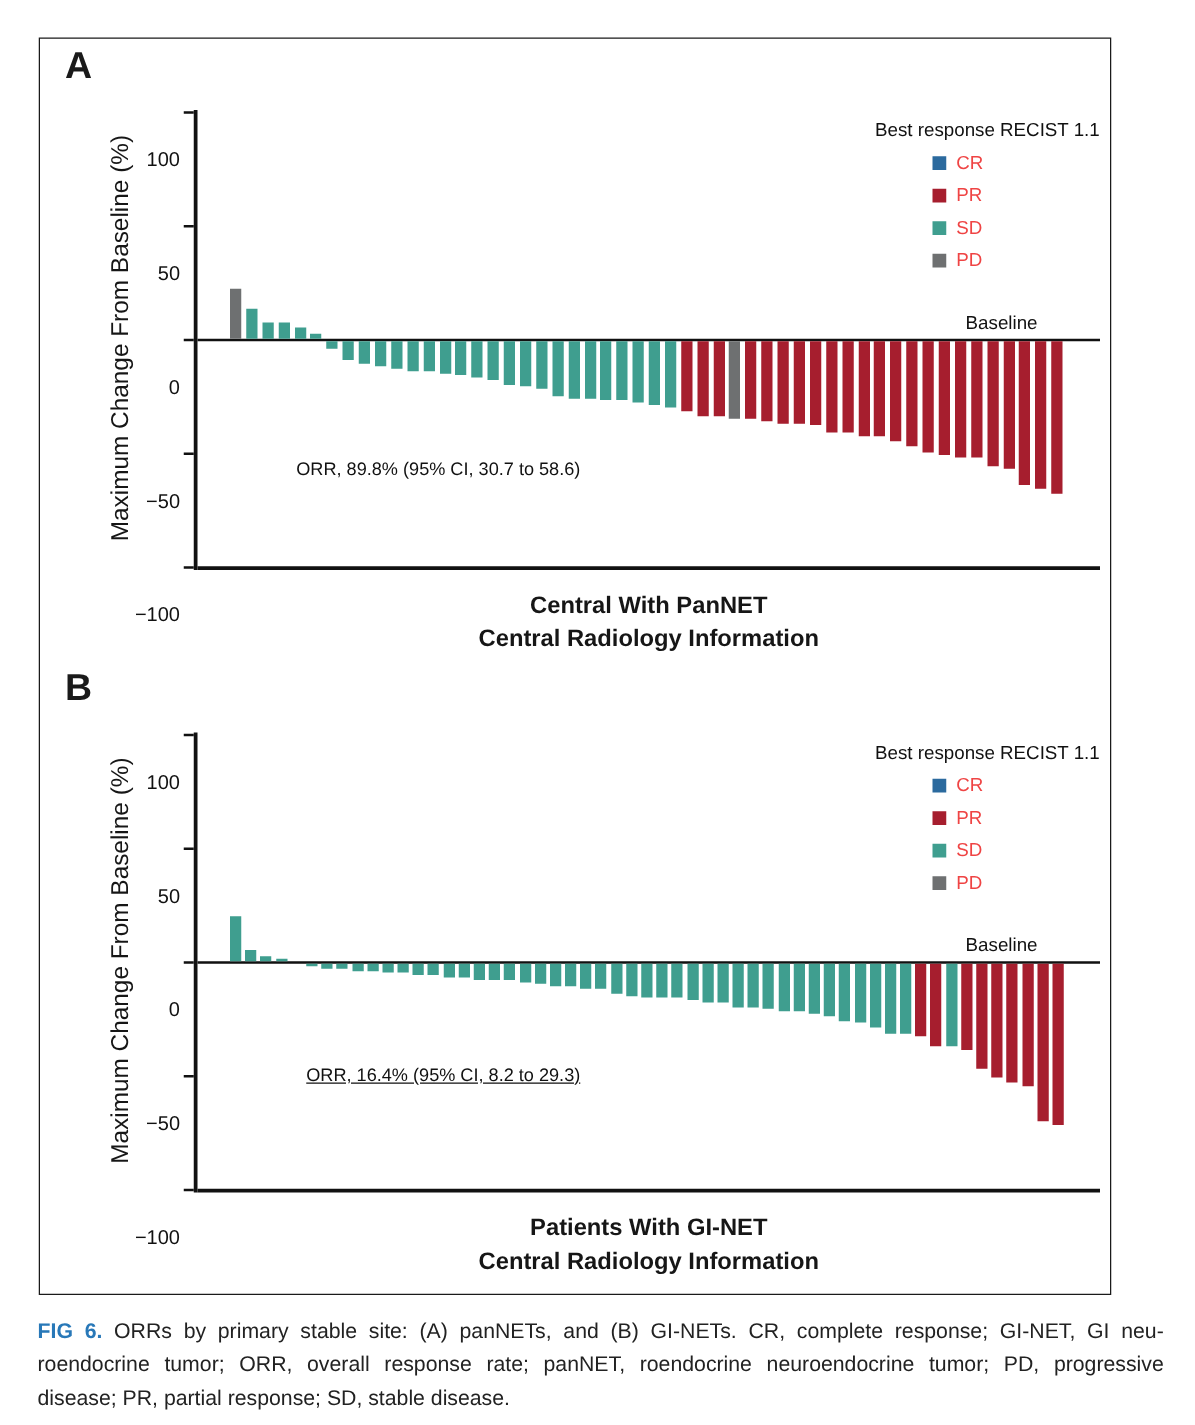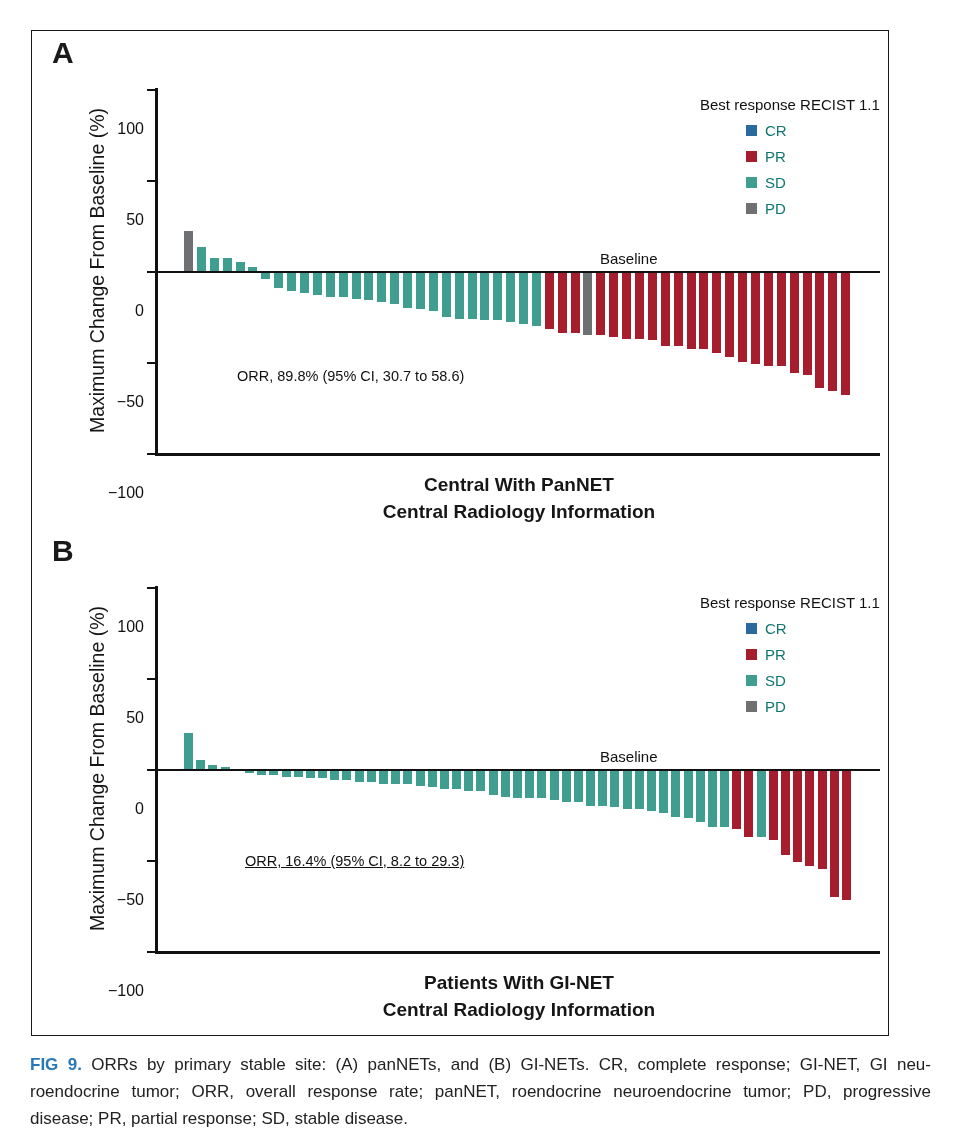--- a/index.html
+++ b/index.html
@@ -7,26 +7,26 @@
         font-family:"Liberation Sans",sans-serif;color:#1d1d1f;overflow:hidden;}
   .figure-box{position:absolute;left:31px;top:30px;width:858px;height:1006px;
               border:1.6px solid #1a1a1a;box-sizing:border-box;background:#fff;}
   .abs{position:absolute;}
   .panel-letter{font-size:30px;font-weight:bold;color:#1a1a1a;}
   .ytick-label{width:84px;text-align:right;font-size:16px;color:#111;margin-top:40px;}
   .tickmark{width:8px;height:2px;background:#111;}
   .axis-v{width:2.5px;background:#111;}
   .axis-h{height:2.5px;background:#111;}
   .bar{position:absolute;width:9px;}
-  .baseline-label{width:230px;font-size:15px;color:#111;}
+  .baseline-label{width:230px;text-align:right;font-size:15px;color:#111;}
   .legend{width:176px;}
   .legend-title{text-align:right;font-size:15px;color:#111;white-space:nowrap;}
   .legend-row{margin:9px 0 0 46px;display:flex;align-items:center;}
   .legend-swatch{width:11px;height:11px;margin-right:8px;flex:none;}
-  .legend-label{font-size:15px;color:#0f766e;}
+  .legend-label{font-size:15px;color:#ef4444;}
   .annotation{font-size:14.5px;color:#111;white-space:nowrap;}
   .x-title{width:722px;text-align:center;font-size:19px;font-weight:bold;
            color:#161616;line-height:27px;}
   .y-title{width:364px;text-align:center;font-size:19.5px;color:#161616;
            transform:rotate(-90deg);white-space:nowrap;}
   .caption{position:absolute;left:30px;top:1051px;width:901px;font-size:17px;
            line-height:27px;color:#222;}
   .cap-full{text-align:justify;text-align-last:justify;}
   .cap-label{font-weight:bold;color:#2878b8;}
 </style>
@@ -217,17 +217,17 @@
         </div>
       </div>
       <div class="abs annotation" style="left: 245px; top: 853px; text-decoration: underline;">ORR, 16.4% (95% CI, 8.2 to 29.3)</div>
       <div class="abs x-title" style="left: 158px; top: 969px;">
         <div>Patients With GI-NET</div>
         <div>Central Radiology Information</div>
       </div>
       <div class="abs y-title" style="left: -85px; top: 757px;">Maximum Change From Baseline (%)</div>
     </div>
   <div class="caption">
-    <div class="cap-full"><span class="cap-label">FIG 9.</span> <span>ORRs by primary stable site: (A) panNETs, and (B) GI-NETs. CR, complete response; GI-NET, GI neu-</span></div>
+    <div class="cap-full"><span class="cap-label">FIG 6.</span> <span>ORRs by primary stable site: (A) panNETs, and (B) GI-NETs. CR, complete response; GI-NET, GI neu-</span></div>
     <div class="cap-full"><span>roendocrine tumor; ORR, overall response rate; panNET, roendocrine neuroendocrine tumor; PD, progressive</span></div>
     <div><span>disease; PR, partial response; SD, stable disease.</span></div>
   </div>
 </div>
 
 </body></html>

